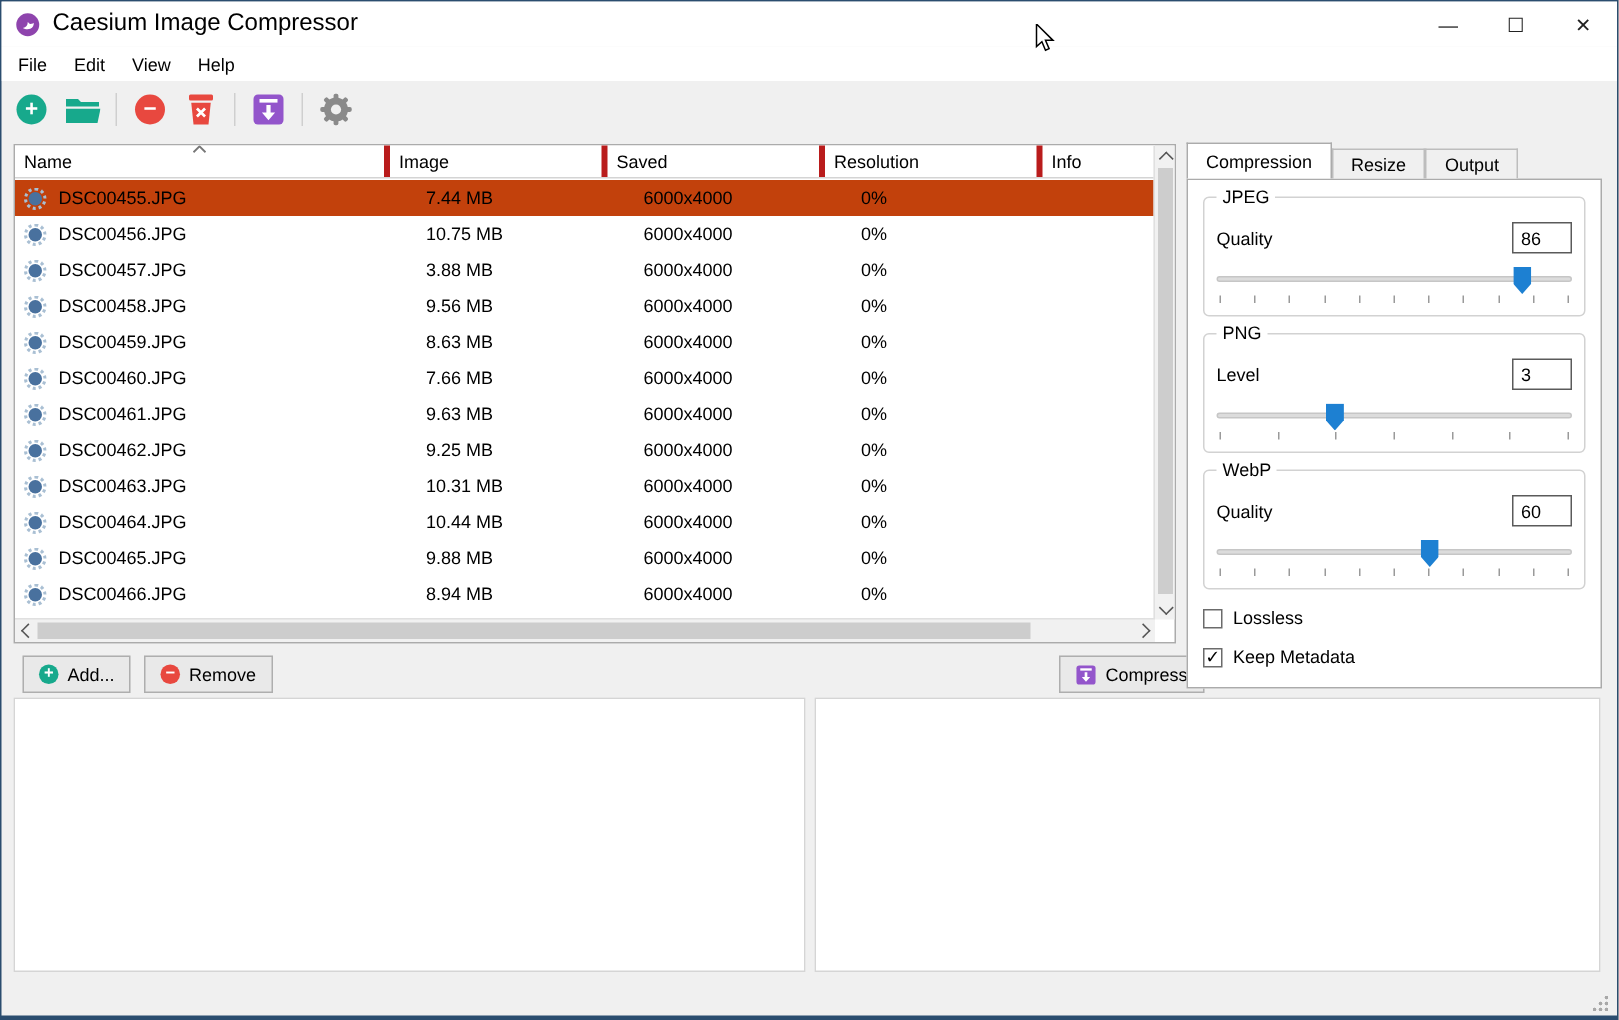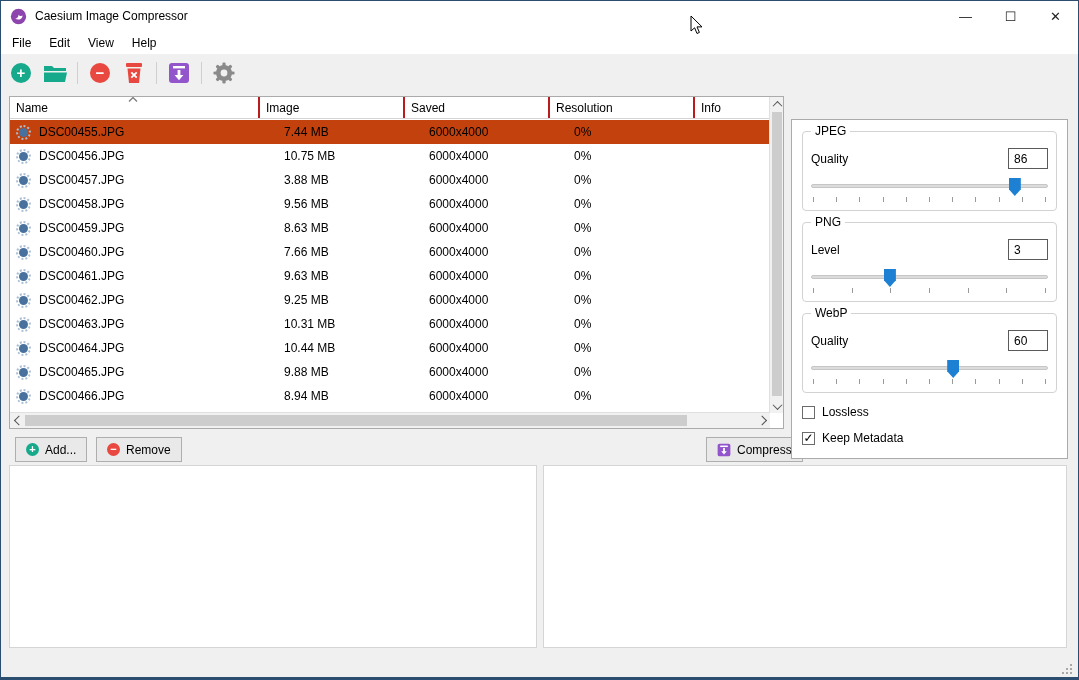--- a/index.html
+++ b/index.html
@@ -5,35 +5,35 @@
   * { box-sizing: border-box; margin: 0; padding: 0; }
   body { background:#444; font-family:"Liberation Sans", sans-serif; }
   .window {
     position:relative; width:1079px; height:680px; background:#f0f0f0;
     border:1px solid #2b4d6f; border-bottom-width:3px; overflow:hidden;
     font-size:12px; color:#000;
   }
   
   .titlebar { position:absolute; left:0; top:0; width:100%; height:30px; background:#fff; display:flex; align-items:center; }
   .logo { margin:0 8px 0 9px; width:17px; height:17px; }
-  .title-text { font-size:12px; }
+  .title-text { font-size:16px; }
   .win-controls { position:absolute; right:0; top:0; height:30px; display:flex; }
   .win-btn { width:45px; height:30px; display:flex; align-items:center; justify-content:center; font-size:13px; color:#222; }
   
   .menubar { position:absolute; left:0; top:30px; width:100%; height:23px; background:#fff; display:flex; align-items:center; padding-left:2px; }
   .menu-item { padding:3px 9px; }
   
   .toolbar { position:absolute; left:0; top:53px; width:100%; height:37px; display:flex; align-items:center; padding-left:6px; gap:6px; }
   .tool-btn { width:28px; height:28px; display:flex; align-items:center; justify-content:center; }
   .tb-sep { width:1px; height:22px; background:#cfcfcf; margin:0 2px; }
   .circle-ic { width:20px; height:20px; border-radius:50%; display:flex; align-items:center; justify-content:center; color:#fff; font-weight:bold; font-size:15px; line-height:1; }
   
   .table { position:absolute; left:8px; top:95px; width:775px; height:333px; background:#fff; border:1px solid #ababab; }
   .thead { position:absolute; left:0; top:0; width:760px; height:22px; display:grid; grid-template-columns:250px 145px 145px 145px auto; background:#fff; border-bottom:1px solid #d4d4d4; }
-  .th { position:relative; display:flex; align-items:center; padding-left:6px; border-right:2px solid #b91c1c; }
+  .th { position:relative; display:flex; align-items:center; padding-left:6px; border-right:4px solid #b91c1c; }
   .sort-ind { position:absolute; left:118px; top:0px; }
   .tbody { position:absolute; left:0; top:23px; width:760px; height:295px; overflow:hidden; }
   .row { display:grid; grid-template-columns:250px 145px 145px 145px auto; height:24px; align-items:center; }
   .row.selected { background:#c2410c; }
   .cell { padding-left:24px; white-space:nowrap; }
   .name-cell { display:flex; align-items:center; gap:8px; padding-left:6px; }
   .dot-ring { width:15px; height:15px; border:2px dotted #a9bfd3; border-radius:50%; display:flex; align-items:center; justify-content:center; flex:none; }
   .dot-core { width:9px; height:9px; border-radius:50%; background:#49719e; }
   
   .vscroll { position:absolute; right:0; top:0; width:14px; height:316px; background:#f1f1f1; border-left:1px solid #e0e0e0; }
@@ -363,20 +363,25 @@
   </button>
   <button class="push-btn btn-compress">
     <svg width="14" height="14" viewBox="0 0 22 22">
       <rect x="1" y="1" width="20" height="20" rx="3" fill="#9355cb"></rect>
       <rect x="5" y="4" width="12" height="2.4" fill="#fff"></rect>
       <path fill="#fff" d="M9.6 8h2.8v5h3L11 18.2 6.6 13h3z"></path>
     </svg>
     <span>Compress</span>
   </button>
 
+  <div class="tabbar">
+    <div class="tab active">Compression</div>
+    <div class="tab inactive">Resize</div>
+    <div class="tab inactive">Output</div>
+  </div>
 
   <div class="pane">
     <div class="groupbox">
       <span class="group-title">JPEG</span>
       <div class="group-row">
         <span>Quality</span>
         <div class="spinbox">86</div>
       </div>
       <div class="slider slider-block">
         <div class="groove"></div>

